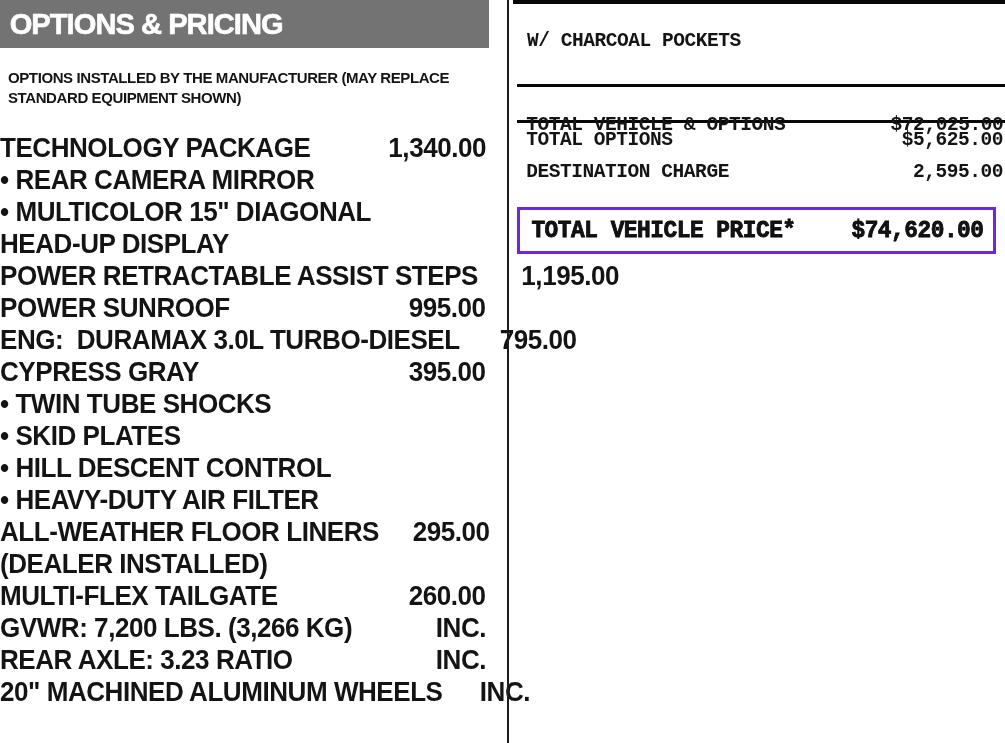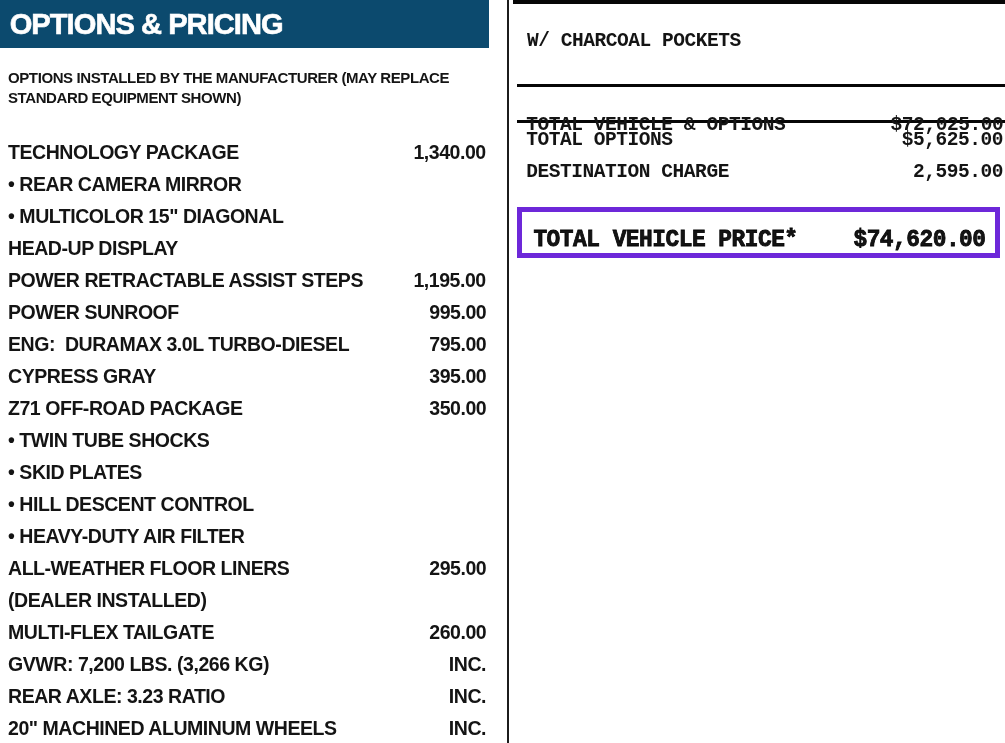--- a/index.html
+++ b/index.html
@@ -12,21 +12,21 @@
     font-family: "Liberation Sans", sans-serif;
     overflow: hidden;
   }
 
   
   .left-panel { position: absolute; left: 0; top: 0; width: 489px; height: 743px; }
 
   .header-bar {
     position: absolute; left: 0; top: 0;
     width: 489px; height: 48px;
-    background: #0c4a6e;
+    background: #737373;
   }
   .header-title {
     color: #ffffff;
     font-size: 30px;
     font-weight: bold;
     letter-spacing: -1px;
     line-height: 48px;
     padding-left: 10px;
     white-space: nowrap;
     transform: scaleX(0.97);
@@ -39,24 +39,24 @@
     width: 442px;
     font-size: 15px;
     font-weight: bold;
     letter-spacing: -0.4px;
     line-height: 20px;
   }
 
   .options-list { position: absolute; left: 0; top: 132px; width: 489px; }
   .opt-row {
     display: flex;
-    align-items: flex-end;
+    align-items: flex-start;
     height: 32px;
-    padding: 0 3px 0 8px;
-    font-size: 21px;
+    padding: 0 3px 0 0;
+    font-size: 28px;
     font-weight: bold;
     letter-spacing: -0.5px;
   }
   .opt-label {
     flex: 1;
     white-space: pre;
     transform: scaleX(0.93);
     transform-origin: left center;
   }
   .opt-price {
@@ -102,22 +102,22 @@
     padding-right: 2px; white-space: pre;
     transform: scaleX(0.93); transform-origin: right center;
   }
   .row-1 { top: 88px; margin-top: 36px; }
   .row-2 { top: 109px; }
   .row-3 { top: 156px; }
 
   .price-box {
     position: absolute; left: 0; top: 207px;
     width: 473px; height: 41px;
-    border: 5px solid #6d28d9;
-    display: flex; align-items: flex-end;
+    border: 3px solid #6d28d9;
+    display: flex; align-items: center;
     background: #ffffff;
   }
   .price-box .pb-label {
     flex: 1; padding-left: 12px;
     font-size: 24px; font-weight: bold; letter-spacing: -0.5px;
     white-space: pre;
     transform: scaleX(0.95); transform-origin: left center;
     -webkit-text-stroke: 0.8px #000000;
   }
   .price-box .pb-value {
@@ -168,24 +168,20 @@
       </div>
       <div class="opt-row">
         <span class="opt-label">ENG:  DURAMAX 3.0L TURBO-DIESEL</span>
         <span class="opt-price">795.00</span>
       </div>
       <div class="opt-row">
         <span class="opt-label">CYPRESS GRAY</span>
         <span class="opt-price">395.00</span>
       </div>
       <div class="opt-row">
-        <span class="opt-label">Z71 OFF-ROAD PACKAGE</span>
-        <span class="opt-price">350.00</span>
-      </div>
-      <div class="opt-row">
         <span class="opt-label">• TWIN TUBE SHOCKS</span>
         <span class="opt-price"></span>
       </div>
       <div class="opt-row">
         <span class="opt-label">• SKID PLATES</span>
         <span class="opt-price"></span>
       </div>
       <div class="opt-row">
         <span class="opt-label">• HILL DESCENT CONTROL</span>
         <span class="opt-price"></span>

